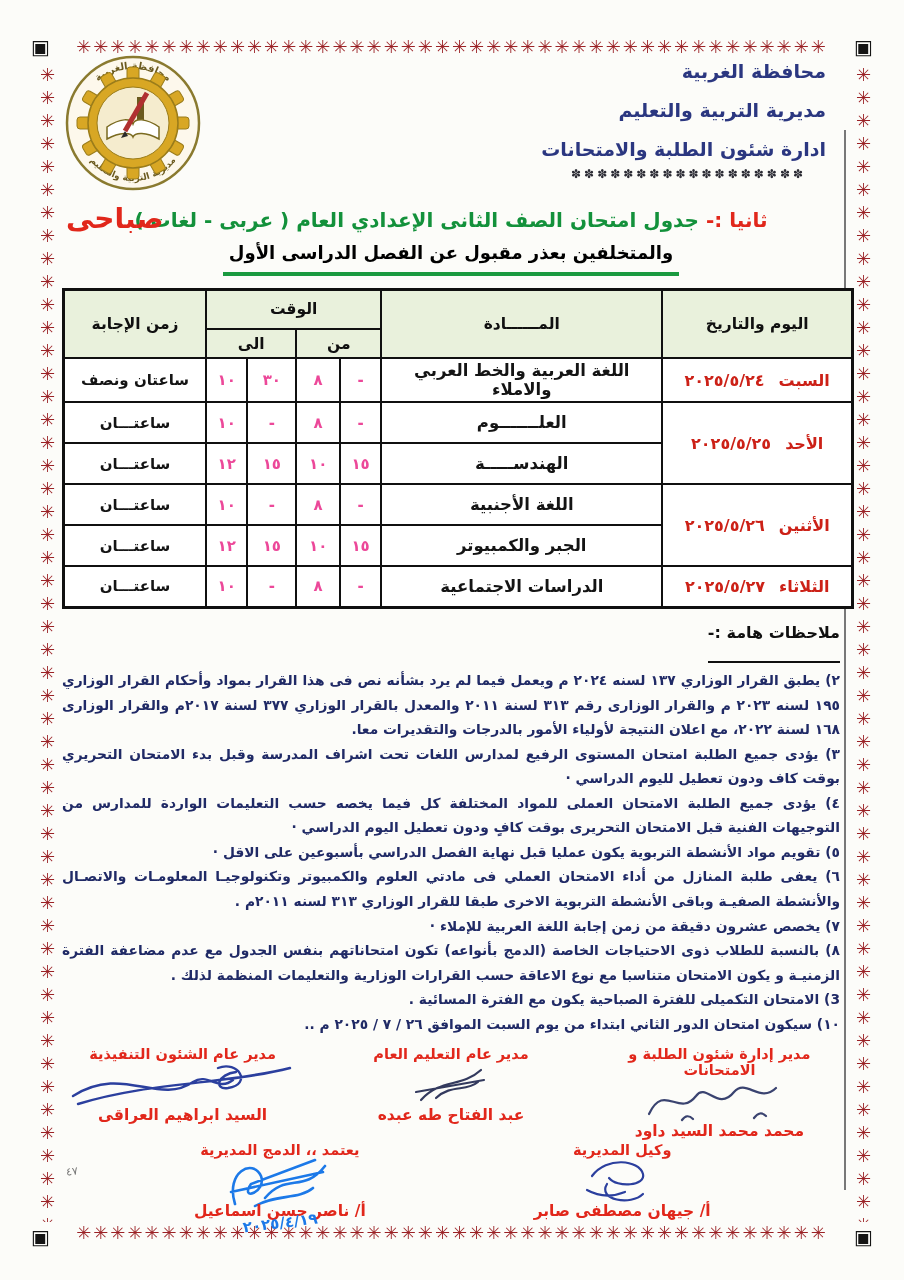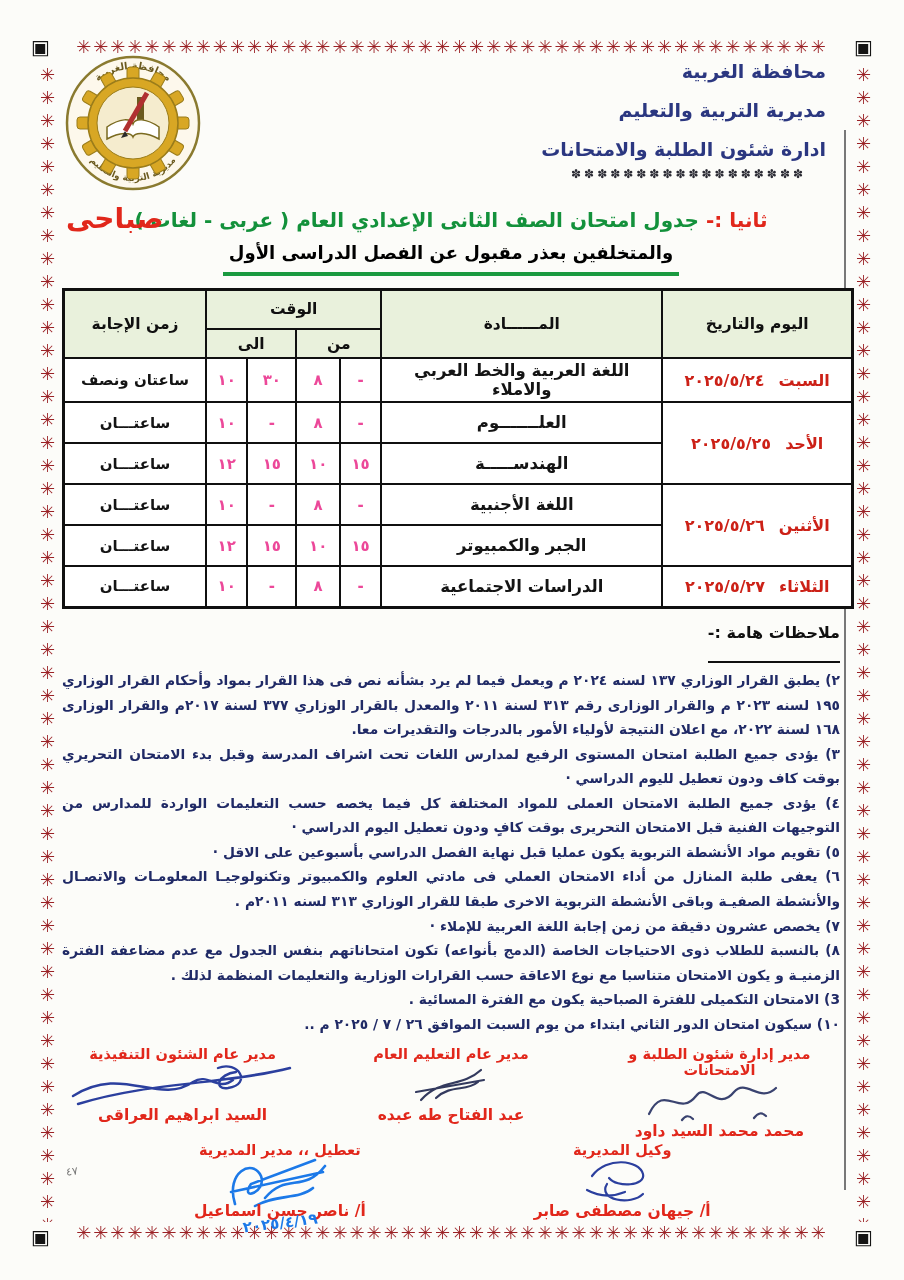--- a/index.html
+++ b/index.html
@@ -284,21 +284,21 @@
       <div class="sig">
         <div class="sig-title">وكيل المديرية</div>
         <div class="scribble">
           <svg viewBox="0 0 150 54">
             <path d="M45 22 C60 2 92 6 96 20 C99 32 70 34 62 24 M60 30 C50 46 84 52 96 40 M40 36 q18 10 38 2" fill="none" stroke="#2b3f9e" stroke-width="2.2" stroke-linecap="round"></path>
           </svg>
         </div>
         <div class="sig-name">أ/ جيهان مصطفى صابر</div>
       </div>
       <div class="sig">
-        <div class="sig-title">تعطيل ،، مدير المديرية</div>
+        <div class="sig-title">يعتمد ،، الدمج المديرية</div>
         <div class="scribble">
           <svg viewBox="0 0 170 54">
             <path d="M40 50 C30 18 58 4 66 22 C72 38 44 48 56 30 L120 6 M36 38 L128 18 M70 44 C92 18 108 40 130 12 M60 52 C80 40 104 46 118 34" fill="none" stroke="#1c79e8" stroke-width="2.6" stroke-linecap="round"></path>
           </svg>
         </div>
         <div class="sig-name">أ/ ناصر حسن اسماعيل</div>
         <div class="hand-date">٢٠٢٥/٤/١٩</div>
       </div>
     </div>
 

